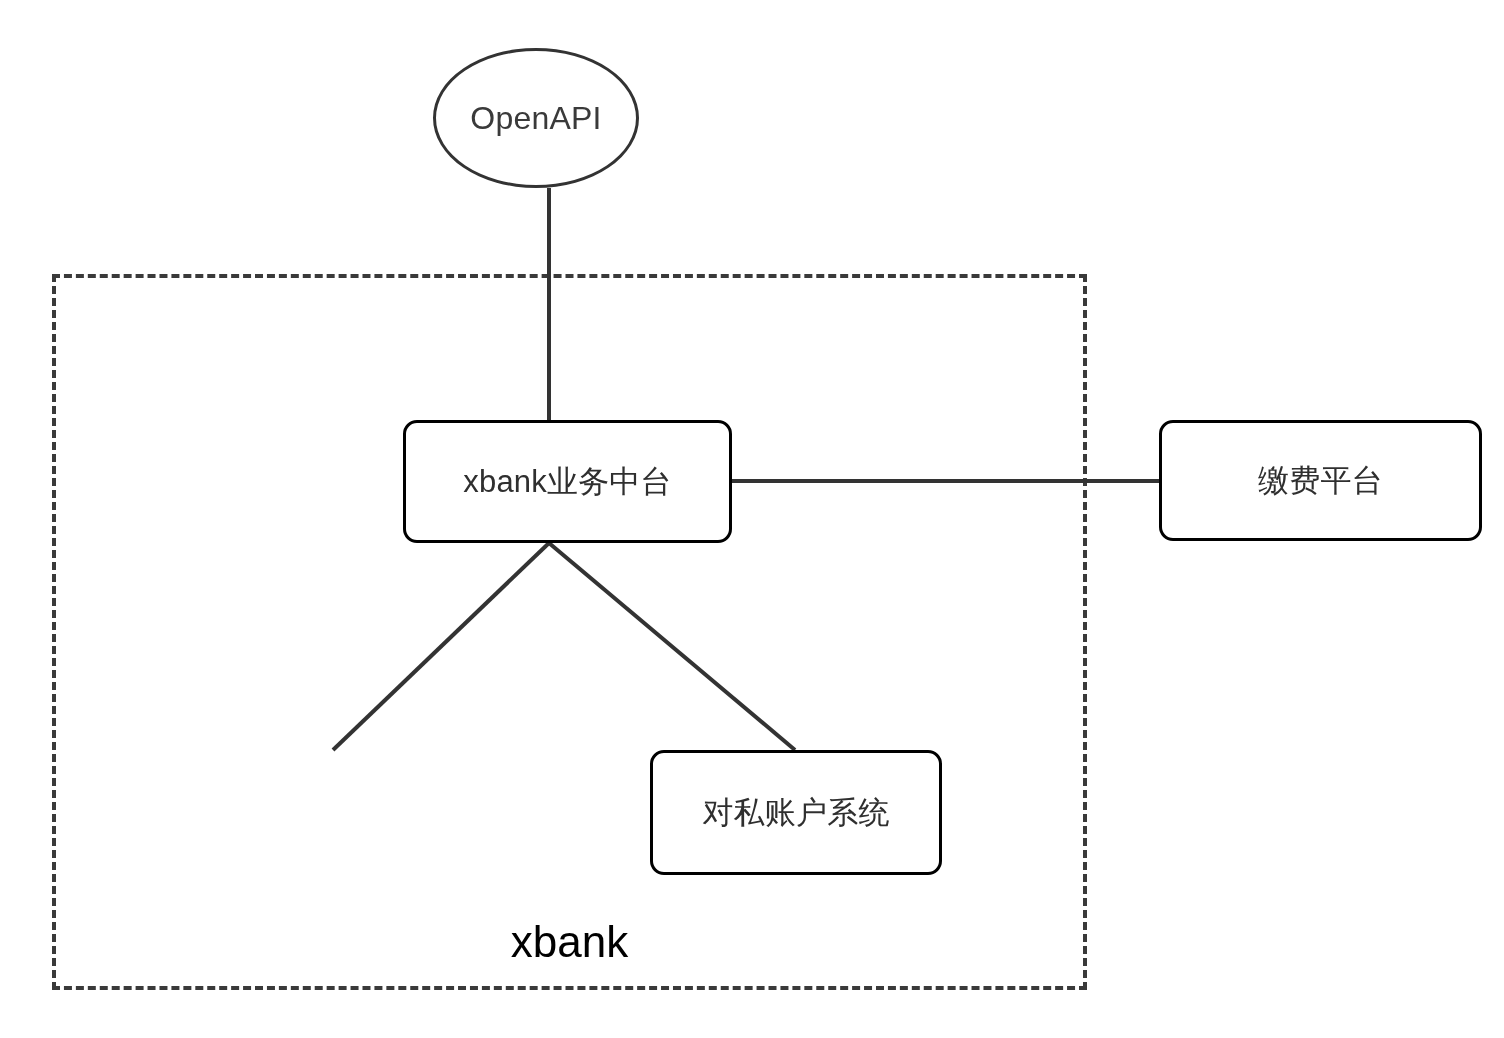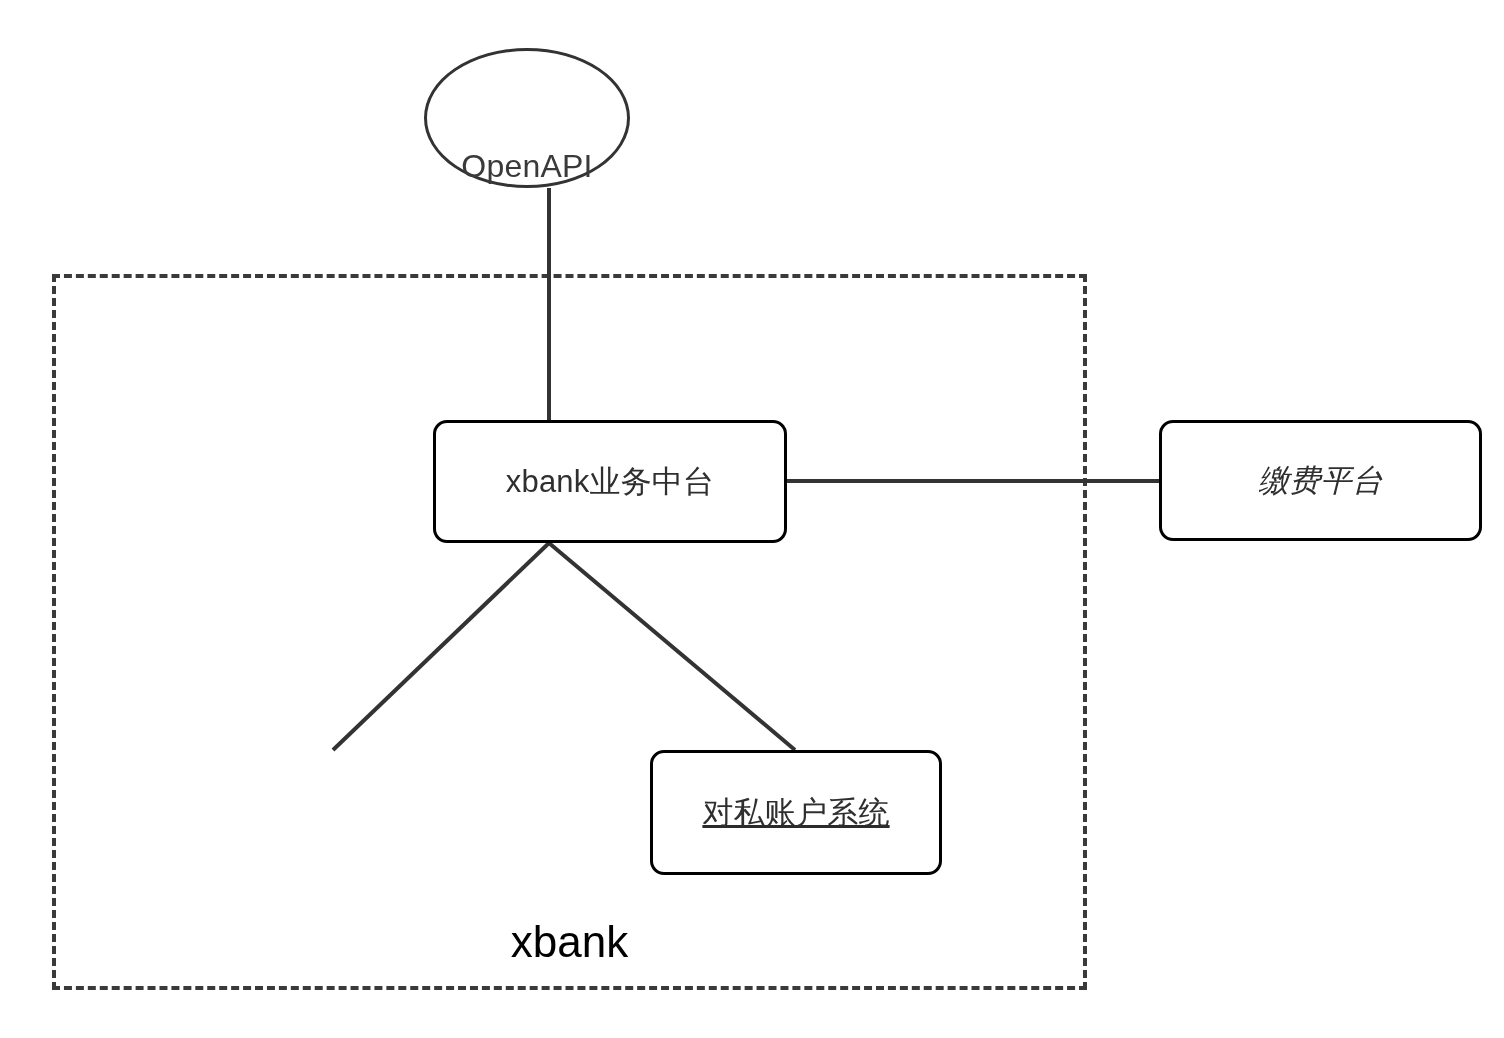--- a/index.html
+++ b/index.html
@@ -64,25 +64,25 @@
   }
   #boundary-label {
     position: absolute;
     color: #000000;
     font-size: 44px;
     line-height: 1;
     white-space: nowrap;
     text-align: center;
   }
   
-  #node-openapi   { left: 424px; top: 48px;  width: 206px; height: 140px; align-items: flex-end; }
-  #node-core      { left: 403px; top: 420px; width: 354px; height: 123px; margin-left: 30px; }
-  #node-payment   { left: 1159px; top: 420px; width: 323px; height: 121px; font-style: italic; }
+  #node-openapi   { left: 433px; top: 48px;  width: 206px; height: 140px; }
+  #node-core      { left: 403px; top: 420px; width: 329px; height: 123px; }
+  #node-payment   { left: 1159px; top: 420px; width: 323px; height: 121px; }
   #node-crm       { left: 187px; top: 750px; width: 293px; height: 125px; }
-  #node-account   { left: 650px; top: 750px; width: 292px; height: 125px; text-decoration: underline; }
+  #node-account   { left: 650px; top: 750px; width: 292px; height: 125px; }
 </style>
 </head>
 <body>
 
 <div id="canvas">
 
   <div id="boundary" style="left:52px; top:274px; width:1035px; height:716px;"></div>
 
   <svg id="edges" viewBox="0 0 1504 1038">
     <line x1="549" y1="188" x2="549" y2="420" stroke="#333333" stroke-width="4"></line>

